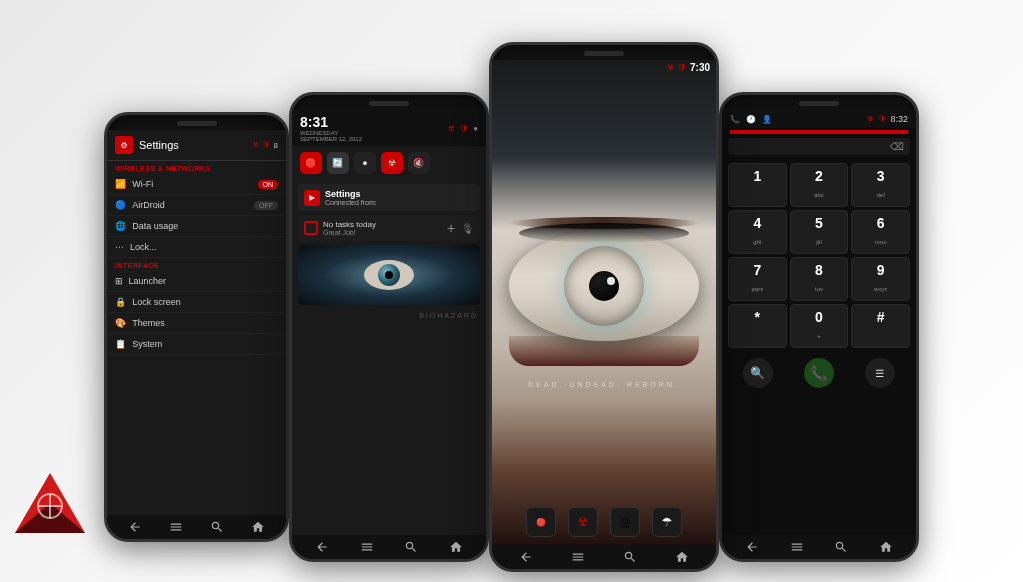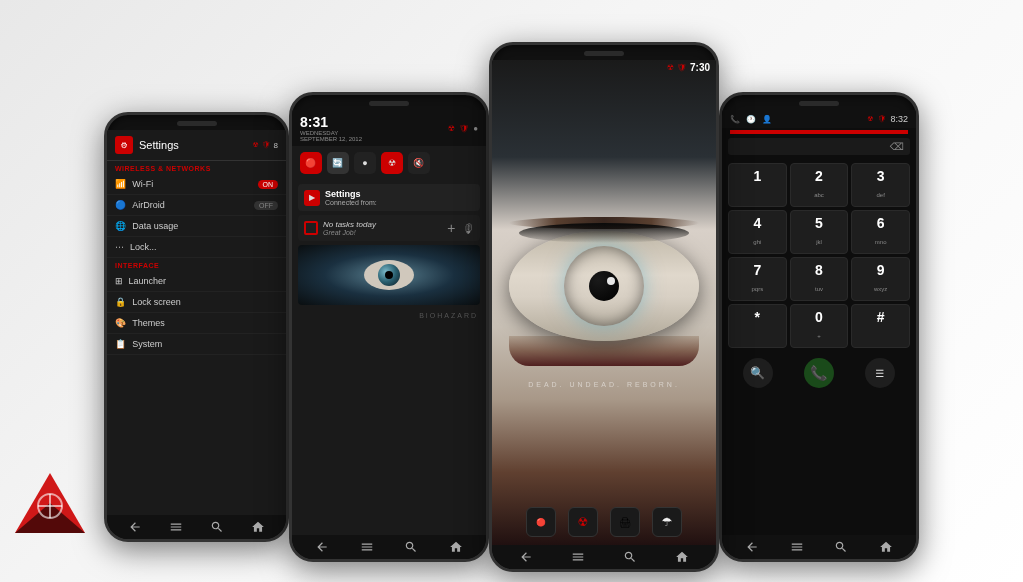--- a/index.html
+++ b/index.html
@@ -230,21 +230,20 @@
     .notif-task {
       background: #1e1e1e;
       margin: 4px 6px;
       border-radius: 4px;
       padding: 5px 6px;
       font-size: 8px;
       color: #ccc;
       display: flex;
       align-items: center;
       justify-content: space-between;
-      font-style: italic;
     }
 
     
     .phone-3 {
       width: 230px;
       height: 530px;
       z-index: 5;
       margin-bottom: 0px;
     }
 

